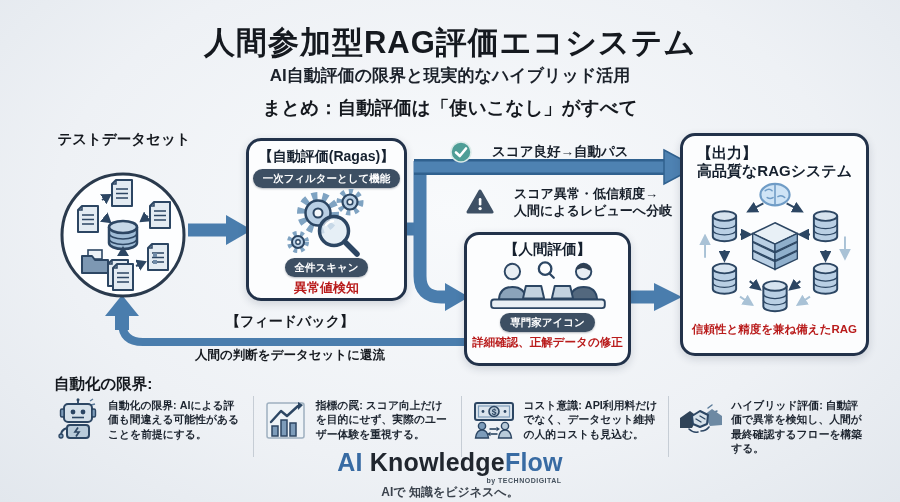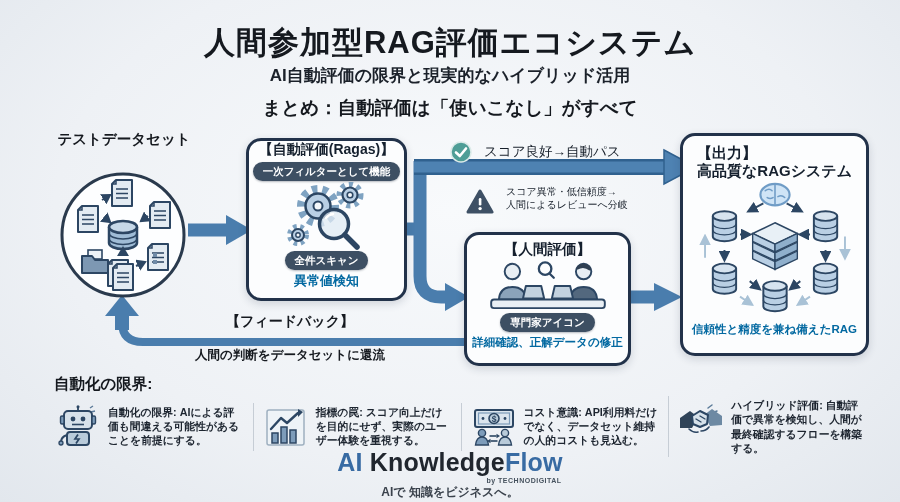--- a/index.html
+++ b/index.html
@@ -19,30 +19,30 @@
     background:#fcfdfe;border:3px solid #22324a;border-radius:15px;
     box-shadow:0 3px 8px rgba(25,40,65,.16);
     display:flex;flex-direction:column;align-items:center;box-sizing:border-box;
   }
   .box-title{font-weight:800;color:#15202e;}
   .badge{
     background:#3d4f63;color:#fff;border-radius:999px;
     font-size:10.5px;font-weight:700;padding:2.5px 10px;white-space:nowrap;
     box-shadow:0 1px 2px rgba(20,30,45,.3);
   }
-  .caption{font-weight:800;color:#0369a1;}
+  .caption{font-weight:800;color:#b91c1c;}
   .input-label{left:28px;top:130px;width:192px;text-align:center;font-weight:800;color:#15191f;}
   .input-label .l1{font-size:15px;}
   .input-label .l2{font-size:14.5px;}
-  .flow-note{display:flex;align-items:center;gap:12px;font-size:13.5px;font-weight:400;color:#171f2a;}
+  .flow-note{display:flex;align-items:center;gap:20px;font-size:13.5px;font-weight:700;color:#171f2a;}
   .flow-note .txt{text-align:left;line-height:1.28;}
   .feedback-label{left:190px;top:313px;width:200px;text-align:center;font-size:14px;font-weight:800;color:#15191f;}
   .feedback-caption{left:160px;top:347px;width:260px;text-align:center;font-size:12.5px;font-weight:800;color:#15191f;}
   .kp-heading{left:54px;top:374px;font-size:15.5px;font-weight:800;color:#15191f;}
-  .kp-row{left:46px;top:396px;width:830px;display:flex;align-items:center;}
+  .kp-row{left:46px;top:396px;width:830px;display:flex;}
   .kp{flex:1;display:flex;gap:8px;align-items:flex-start;padding:2px 10px;}
   .kp + .kp{border-left:1px solid #c6cdd5;}
   .kp svg{flex-shrink:0;}
   .kp .txt{font-size:10.8px;font-weight:700;line-height:1.32;color:#1d2530;text-align:left;}
   .footer-logo{top:448px;}
   .logo-wrap{display:inline-block;position:relative;}
   .logo-line{font-size:25px;font-weight:900;letter-spacing:0.2px;}
   .logo-prefix{color:#386ba3;margin-right:7px;}
   .logo-main{color:#20262e;}
   .logo-accent{color:#386ba3;}
@@ -108,21 +108,21 @@
     <path d="M51,57 v16 a14,6 0 0 0 28,0 v-16" fill="#9fbcd6" stroke="#2c4663" stroke-width="2.5"></path>
     <ellipse cx="65" cy="57" rx="14" ry="6" fill="#c6d8e8" stroke="#2c4663" stroke-width="2.5"></ellipse>
     <path d="M51,63 a14,6 0 0 0 28,0 M51,68.5 a14,6 0 0 0 28,0" fill="none" stroke="#2c4663" stroke-width="1.6"></path>
     <path d="M44,30 L52,25" stroke="#2c4663" stroke-width="2" marker-end="url(#mks)"></path>
     <path d="M90,46 L83,51" stroke="#2c4663" stroke-width="2" marker-end="url(#mks)"></path>
     <path d="M47,48 L52,52" stroke="#2c4663" stroke-width="2" marker-end="url(#mks)"></path>
     <path d="M65,84 L65,78" stroke="#2c4663" stroke-width="2" marker-end="url(#mks)"></path>
     <path d="M78,96 L87,92" stroke="#2c4663" stroke-width="2" marker-end="url(#mks)"></path>
   </svg>
 
-  <div class="abs node box" style="left:246px;top:138px;width:161px;height:163px;padding-top:0;">
+  <div class="abs node box" style="left:246px;top:138px;width:161px;height:163px;padding-top:7px;">
     <div class="box-title" style="font-size:14px;">【自動評価(Ragas)】</div>
     <div class="badge" style="margin-top:3px;">一次フィルターとして機能</div>
     <svg width="86" height="68" viewBox="0 0 86 68" style="margin-top:1px;">
       <circle cx="34" cy="24" r="17" fill="none" stroke="#7fa3c2" stroke-width="8" stroke-dasharray="5.5 5"></circle>
       <circle cx="34" cy="24" r="12.5" fill="#b9cfe4" stroke="#2c4663" stroke-width="2.5"></circle>
       <circle cx="34" cy="24" r="4.5" fill="#f4f7fa" stroke="#2c4663" stroke-width="2"></circle>
       <circle cx="66" cy="13" r="10.5" fill="none" stroke="#7fa3c2" stroke-width="6" stroke-dasharray="4 4"></circle>
       <circle cx="66" cy="13" r="7.5" fill="#b9cfe4" stroke="#2c4663" stroke-width="2.2"></circle>
       <circle cx="66" cy="13" r="2.8" fill="#f4f7fa" stroke="#2c4663" stroke-width="1.6"></circle>
       <circle cx="14" cy="53" r="8.5" fill="none" stroke="#7fa3c2" stroke-width="5" stroke-dasharray="3.5 3.5"></circle>
@@ -143,21 +143,21 @@
     </svg>
     <div class="txt">スコア良好→自動パス</div>
   </div>
 
   <div class="abs node flow-note" style="left:466px;top:186px;align-items:flex-start;">
     <svg width="28" height="26" viewBox="0 0 28 26" style="margin-top:3px;">
       <path d="M14,2 L26,23 L2,23 Z" fill="#3e5065" stroke="#3e5065" stroke-width="3" stroke-linejoin="round"></path>
       <rect x="12.8" y="9" width="2.6" height="7.5" rx="1.3" fill="#ffffff"></rect>
       <circle cx="14.1" cy="19.6" r="1.7" fill="#ffffff"></circle>
     </svg>
-    <div class="txt" style="font-size:10px;">
+    <div class="txt" style="font-size:13px;">
       <div>スコア異常・低信頼度→</div>
       <div>人間によるレビューへ分岐</div>
     </div>
   </div>
 
   <div class="abs node box" style="left:464px;top:232px;width:167px;height:134px;padding-top:5px;">
     <div class="box-title" style="font-size:14.5px;">【人間評価】</div>
     <svg width="126" height="52" viewBox="0 0 126 54">
       <circle cx="60" cy="10" r="6.5" fill="none" stroke="#2c4663" stroke-width="2.4"></circle>
       <line x1="64.5" y1="15" x2="69" y2="19.5" stroke="#2c4663" stroke-width="2.4" stroke-linecap="round"></line>

